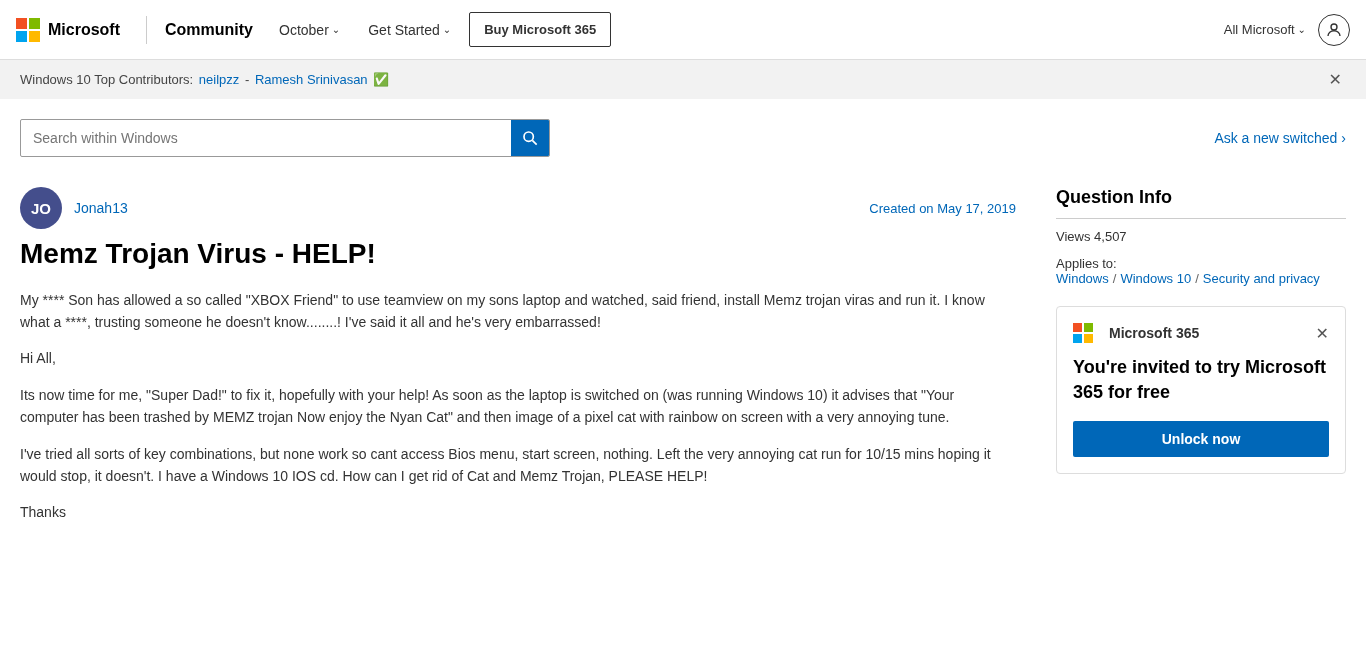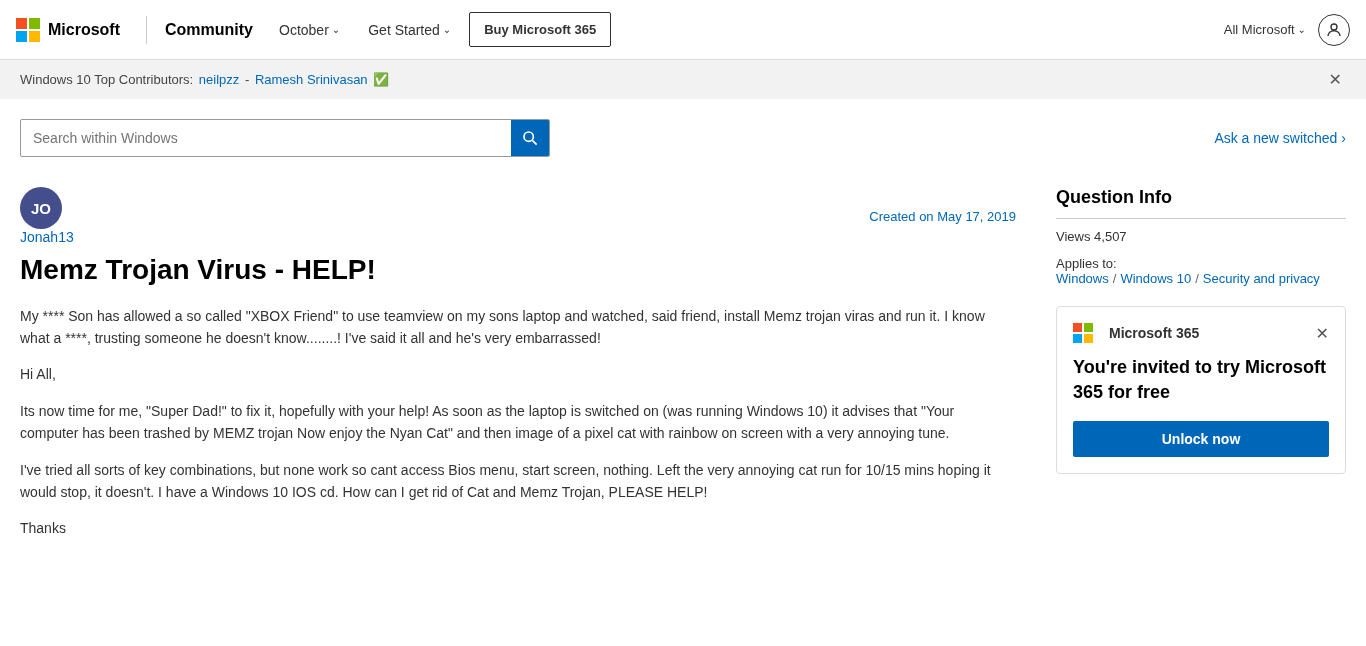--- a/index.html
+++ b/index.html
@@ -190,22 +190,22 @@
 
     
     .post-header {
       display: flex;
       align-items: center;
       justify-content: space-between;
       margin-bottom: 8px;
     }
     .user-info {
       display: flex;
-      align-items: flex-start;
-      flex-direction: column;
+      align-items: center;
+      gap: 12px;
     }
     .avatar {
       width: 42px;
       height: 42px;
       border-radius: 50%;
       background: #444e8c;
       display: flex;
       align-items: center;
       justify-content: center;
       color: white;

